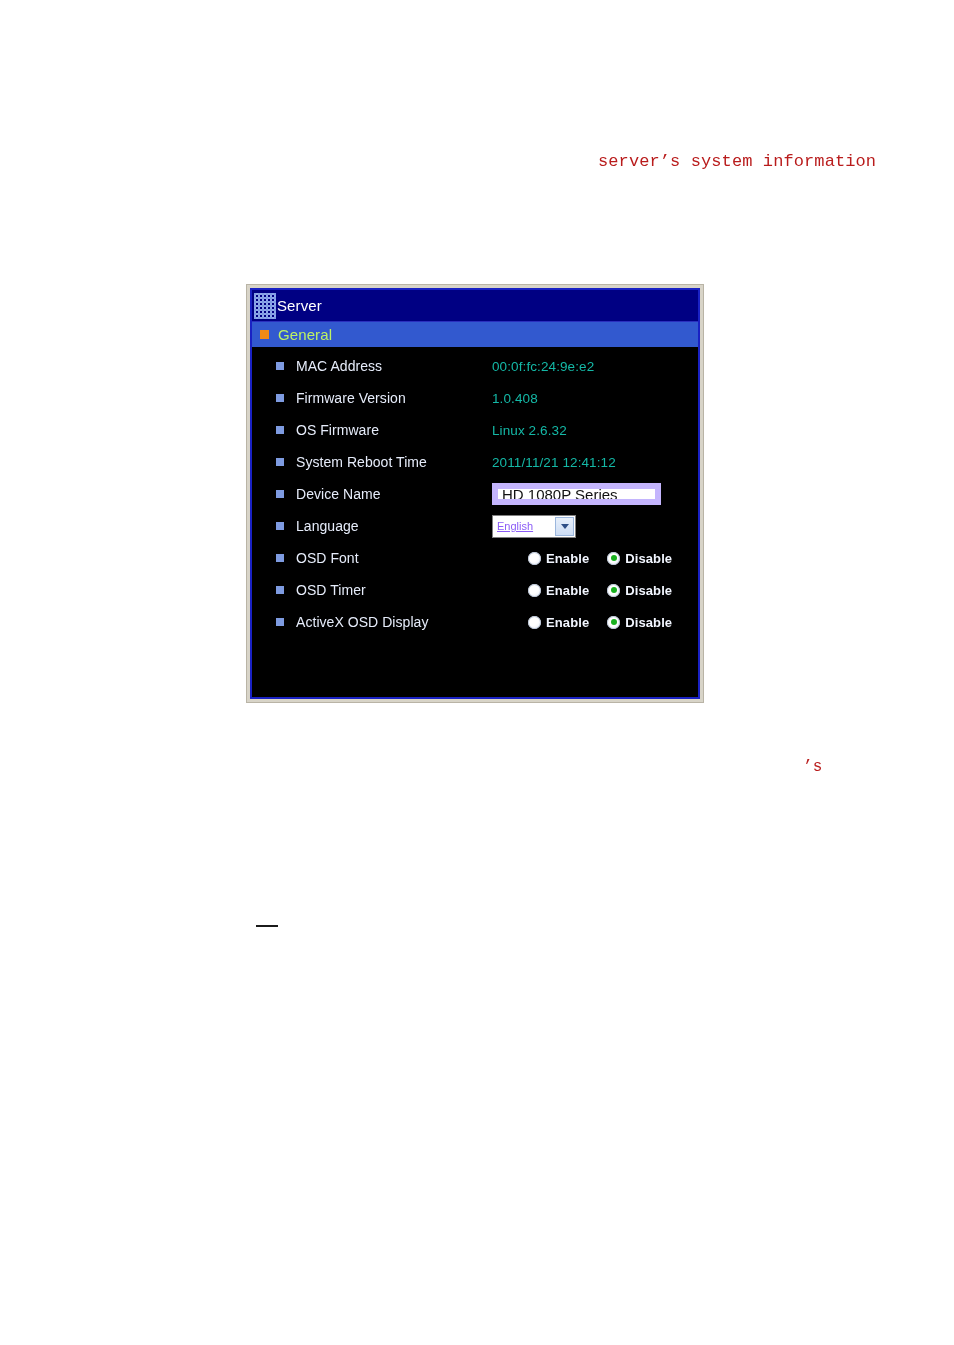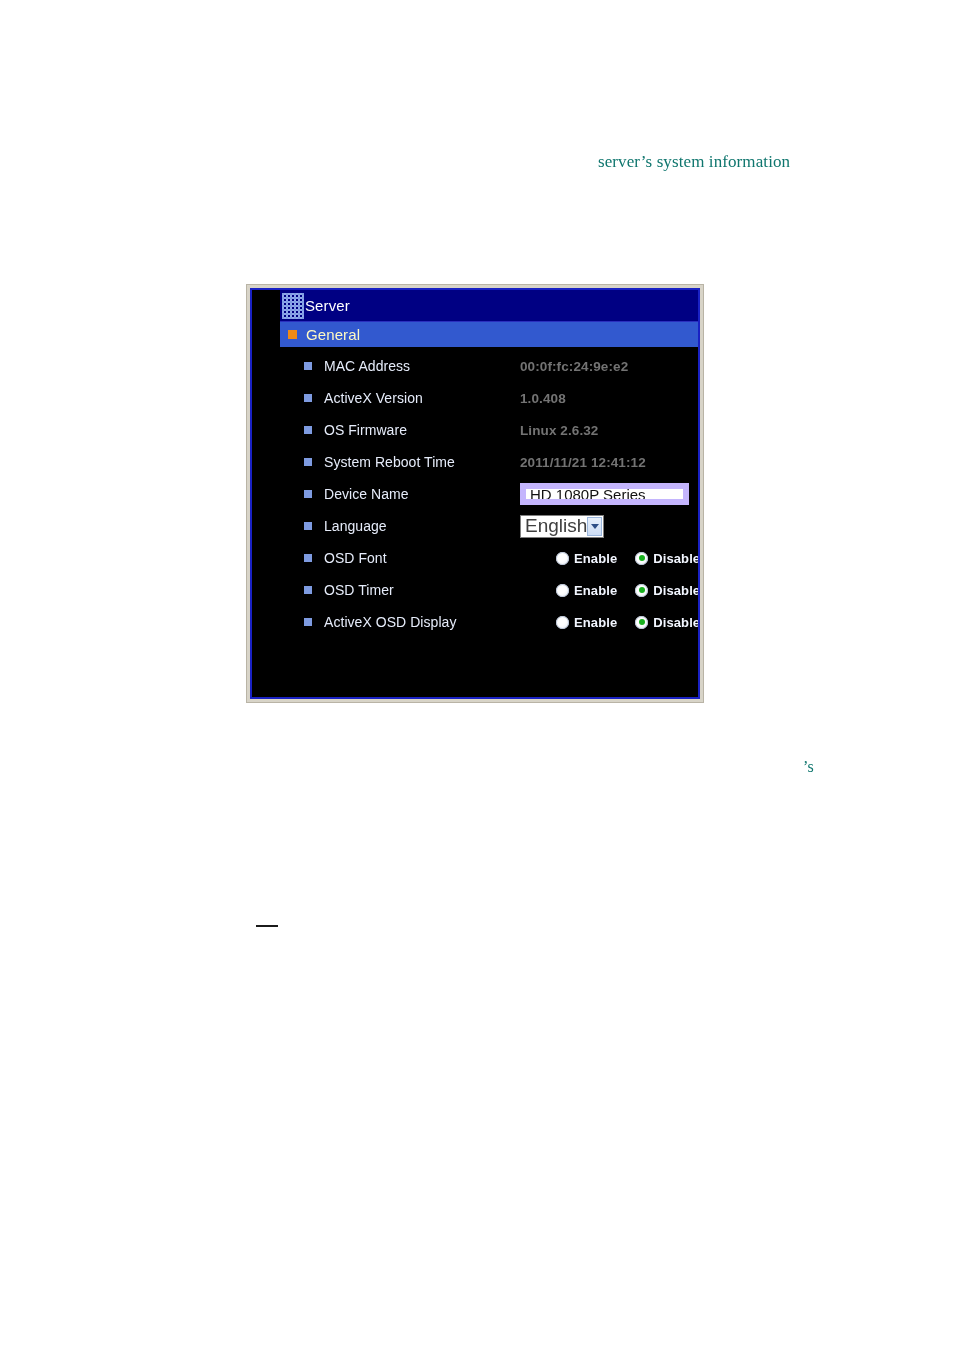--- a/index.html
+++ b/index.html
@@ -12,23 +12,23 @@
     width: 954px;
     height: 1345px;
     position: relative;
     font-family: "Liberation Sans", sans-serif;
     overflow: hidden;
   }
 
   
   .doc-text {
     position: absolute;
-    font-family: Liberation Serif, serif;
+    font-family: Liberation Mono, monospace;
     font-size: 17px;
-    color: #0f766e;
+    color: #b91c1c;
     white-space: nowrap;
     letter-spacing: 0.1px;
   }
   #intro-fragment { left: 598px; top: 152px; }
   #orphan-fragment { left: 803px; top: 758px; font-size: 16px; }
 
   .doc-rule {
     position: absolute;
     left: 256px;
     top: 925px;
@@ -51,21 +51,20 @@
   }
   #panel-inner {
     width: 100%;
     height: 100%;
     box-sizing: border-box;
     border: 2px solid #1921c4;
     background: #000000;
     display: flex;
     flex-direction: column;
     overflow: hidden;
-    padding-left: 28px;
   }
 
   
   #server-titlebar {
     height: 31px;
     flex: 0 0 31px;
     background: #000083;
     display: flex;
     align-items: center;
     padding-left: 2px;
@@ -115,21 +114,21 @@
   }
   #general-bullet {
     width: 9px;
     height: 9px;
     background: #f08a16;
     flex: 0 0 9px;
     margin-right: 9px;
   }
   #general-text {
     font-size: 15px;
-    color: #fef9c3;
+    color: #bef264;
     letter-spacing: 0.1px;
   }
 
   
   #rows-area {
     flex: 1 1 auto;
     background: #000000;
     padding-top: 3px;
     box-sizing: border-box;
   }
@@ -149,22 +148,22 @@
   }
   .row-label {
     font-size: 14px;
     color: #e6ecfa;
     width: 196px;
     flex: 0 0 196px;
     letter-spacing: 0.05px;
   }
   .row-value {
     font-size: 13.5px;
-    color: #737373;
-    font-weight: bold;
+    color: #14b8a6;
+    font-weight: normal;
     letter-spacing: 0.1px;
   }
 
   
   .text-input {
     width: 169px;
     height: 22px;
     background: #ffffff;
     border: 6px solid #c4b5fd;
     box-sizing: border-box;
@@ -184,22 +183,23 @@
     background: #ffffff;
     border: 1px solid #7f7f7f;
     box-sizing: border-box;
     display: flex;
     align-items: center;
     justify-content: space-between;
     padding-left: 4px;
     cursor: default;
   }
   .lang-select .sel-text {
-    font-size: 19px;
-    color: #404040;
+    font-size: 11px;
+    color: #8b5cf6;
+    text-decoration: underline;
   }
   .lang-select .sel-arrow-box {
     width: 19px;
     height: 19px;
     margin-right: 1px;
     background: linear-gradient(#e8f0fb, #cdddf4);
     border: 1px solid #9cb7dd;
     box-sizing: border-box;
     display: flex;
     align-items: center;
@@ -298,21 +298,21 @@
       <div class="prop-row">
         <span class="row-bullet"></span>
         <span class="row-label">MAC Address</span>
         <span class="value-cell">
           <span class="row-value">00:0f:fc:24:9e:e2</span>
         </span>
       </div>
 
       <div class="prop-row">
         <span class="row-bullet"></span>
-        <span class="row-label">ActiveX Version</span>
+        <span class="row-label">Firmware Version</span>
         <span class="value-cell">
           <span class="row-value">1.0.408</span>
         </span>
       </div>
 
       <div class="prop-row">
         <span class="row-bullet"></span>
         <span class="row-label">OS Firmware</span>
         <span class="value-cell">
           <span class="row-value">Linux 2.6.32</span>

